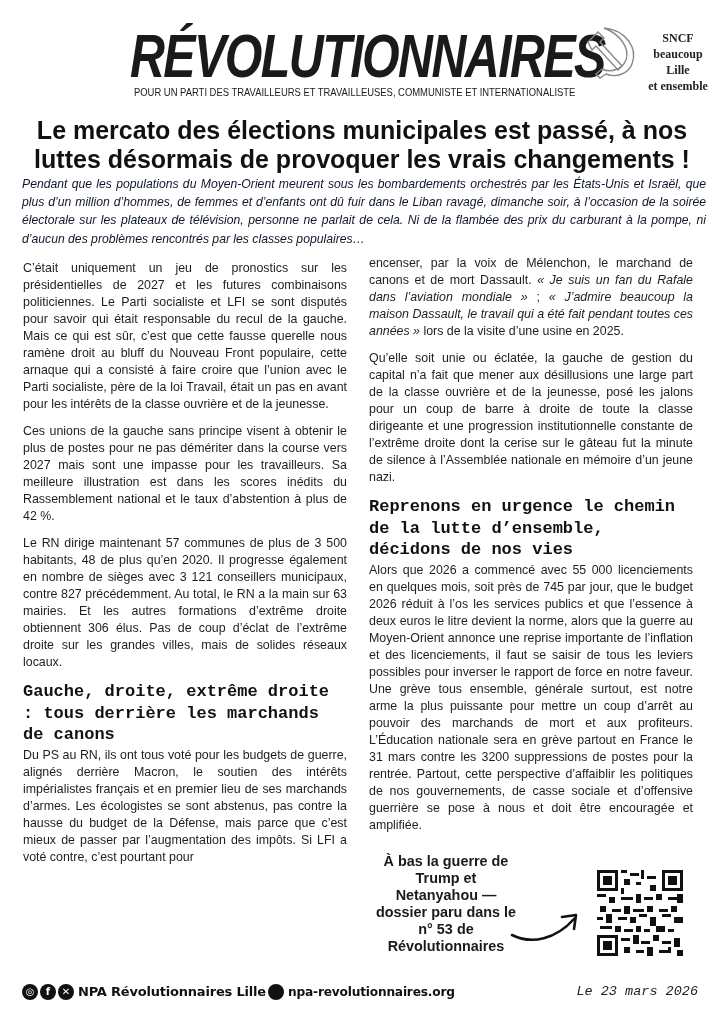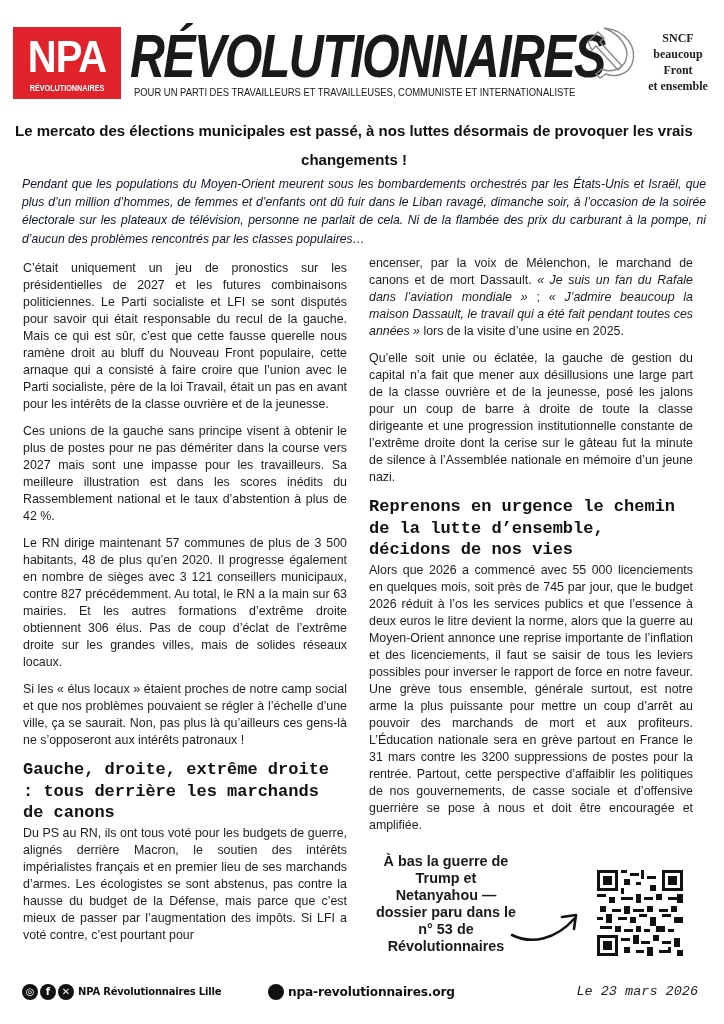--- a/index.html
+++ b/index.html
@@ -8,75 +8,70 @@
 
   .header { position: absolute; left: 0; top: 0; width: 724px; height: 108px; }
   .logo { position: absolute; left: 13px; top: 27px; width: 108px; height: 72px; background: #e0222a; color: #fff; text-align: center; }
   .logo-npa { font-family: "Liberation Sans", sans-serif; font-weight: bold; font-size: 40px; line-height: 44px; margin-top: 8px; letter-spacing: -1px; transform: scaleY(1.1); }
   .logo-sub { font-family: "Liberation Sans", sans-serif; font-weight: bold; font-size: 8.5px; letter-spacing: 0px; margin-top: 4px; transform: scaleX(0.85); }
   .masthead { position: absolute; left: 130px; top: 26px; width: 440px; height: 60px; font-family: "Liberation Sans", sans-serif; font-weight: bold; font-style: italic; font-size: 62px; line-height: 60px; letter-spacing: -2px; color: #1a1a1a; transform: scaleX(0.78); transform-origin: left top; white-space: nowrap; }
   .tagline { position: absolute; left: 134px; top: 86px; font-family: "Liberation Sans", sans-serif; font-size: 11.5px; color: #1a1a1a; transform: scaleX(0.82); transform-origin: left top; white-space: nowrap; }
   .sickle { position: absolute; left: 582px; top: 24px; width: 60px; height: 58px; }
   .sector { position: absolute; left: 638px; top: 30px; width: 80px; text-align: center; font-family: Liberation Serif, serif; font-weight: bold; font-size: 12px; line-height: 16px; color: #222; }
 
-  .headline { position: absolute; left: 12px; top: 116px; width: 684px; text-align: center; font-family: "Liberation Sans", sans-serif; font-weight: bold; font-size: 15px; line-height: 29px; color: #111; }
+  .headline { position: absolute; left: 20px; top: 116px; width: 684px; text-align: center; font-family: "Liberation Sans", sans-serif; font-weight: bold; font-size: 25px; line-height: 29px; color: #111; }
   .intro { position: absolute; left: 22px; top: 175px; width: 684px; font-family: "Liberation Sans", sans-serif; font-style: italic; font-size: 12.2px; line-height: 18.2px; color: #0f172a; text-align: justify; }
 
   .col { position: absolute; top: 260px; width: 324px; font-family: "Liberation Sans", sans-serif; font-size: 12.4px; line-height: 17px; color: #1e1e1e; }
   .col-left { left: 23px; }
   .col-right { left: 369px; top: 255px; }
   .col p { text-align: justify; margin-bottom: 10px; }
   .col p.tight { margin-bottom: 0; }
   .col h2 { font-family: Liberation Mono, monospace; font-weight: bold; font-size: 17px; line-height: 21.5px; color: #111; margin-top: 2px; margin-bottom: 1px; }
   .col em { font-style: italic; }
 
   .promo { position: absolute; left: 376px; top: 853px; width: 140px; text-align: center; font-family: "Liberation Sans", sans-serif; font-weight: bold; font-size: 14.4px; line-height: 17px; color: #1a1a1a; }
   .arrow { position: absolute; left: 508px; top: 905px; width: 76px; height: 40px; }
   .qr { position: absolute; left: 596px; top: 870px; width: 88px; height: 86px; }
 
   .footer { position: absolute; left: 22px; top: 984px; width: 690px; height: 22px; }
   .social { position: absolute; left: 0; top: 0; display: flex; gap: 2px; }
   .social span { width: 16px; height: 16px; border-radius: 50%; background: #111; color: #fff; font-size: 10px; line-height: 16px; text-align: center; font-weight: bold; font-family: "DejaVu Sans", sans-serif; display: inline-block; }
-  .footer-name { position: absolute; left: 56px; top: 0; font-family: "DejaVu Sans", sans-serif; font-weight: bold; font-size: 10px; line-height: 16px; color: #111; letter-spacing: -0.2px; }
+  .footer-name { position: absolute; left: 56px; top: 0; font-family: "DejaVu Sans", sans-serif; font-weight: bold; font-size: 13px; line-height: 16px; color: #111; letter-spacing: -0.2px; }
   .globe { position: absolute; left: 246px; top: 0; width: 16px; height: 16px; border-radius: 50%; background: #111; }
   .footer-url { position: absolute; left: 266px; top: 0; font-family: "DejaVu Sans", sans-serif; font-weight: bold; font-size: 12.2px; line-height: 16px; color: #111; letter-spacing: -0.2px; }
   .footer-date { position: absolute; right: 14px; top: 0; font-family: Liberation Mono, monospace; font-style: italic; font-size: 13.5px; line-height: 16px; color: #222; }
 </style>
 </head>
 <body>
 
 <div class="header">
-  <div class="logo">
-    <div class="logo-npa">NPA</div>
-    <div class="logo-sub">RÉVOLUTIONNAIRES</div>
-  </div>
   <div class="masthead">RÉVOLUTIONNAIRES</div>
   <div class="tagline">POUR UN PARTI DES TRAVAILLEURS ET TRAVAILLEUSES, COMMUNISTE ET INTERNATIONALISTE</div>
   <svg class="sickle" viewBox="0 0 60 58">
     <g fill="none" stroke="#888" stroke-width="1.4">
       <path d="M22 4 C44 6 56 24 50 40 C46 50 34 54 24 50 L18 54 L14 50 L20 45 C28 49 40 46 44 36 C48 24 38 10 22 4 Z"></path>
       <path d="M6 18 L16 8 L22 14 L18 18 L40 42 L36 46 L14 22 L10 26 Z"></path>
     </g>
   </svg>
   <div class="sector">
     <div>SNCF</div>
     <div>beaucoup</div>
-    <div>Front</div>
+    <div>Lille</div>
     <div>et ensemble</div>
   </div>
 </div>
 
 <h1 class="headline">Le mercato des élections municipales est passé, à nos luttes désormais de provoquer les vrais changements !</h1>
 <p class="intro">Pendant que les populations du Moyen-Orient meurent sous les bombardements orchestrés par les États-Unis et Israël, que plus d’un million d’hommes, de femmes et d’enfants ont dû fuir dans le Liban ravagé, dimanche soir, à l’occasion de la soirée électorale sur les plateaux de télévision, personne ne parlait de cela. Ni de la flambée des prix du carburant à la pompe, ni d’aucun des problèmes rencontrés par les classes populaires…</p>
 
 <div class="col col-left">
   <p>C’était uniquement un jeu de pronostics sur les présidentielles de 2027 et les futures combinaisons politiciennes. Le Parti socialiste et LFI se sont disputés pour savoir qui était responsable du recul de la gauche. Mais ce qui est sûr, c’est que cette fausse querelle nous ramène droit au bluff du Nouveau Front populaire, cette arnaque qui a consisté à faire croire que l’union avec le Parti socialiste, père de la loi Travail, était un pas en avant pour les intérêts de la classe ouvrière et de la jeunesse.</p>
   <p>Ces unions de la gauche sans principe visent à obtenir le plus de postes pour ne pas démériter dans la course vers 2027 mais sont une impasse pour les travailleurs. Sa meilleure illustration est dans les scores inédits du Rassemblement national et le taux d’abstention à plus de 42 %.</p>
   <p>Le RN dirige maintenant 57 communes de plus de 3 500 habitants, 48 de plus qu’en 2020. Il progresse également en nombre de sièges avec 3 121 conseillers municipaux, contre 827 précédemment. Au total, le RN a la main sur 63 mairies. Et les autres formations d’extrême droite obtiennent 306 élus. Pas de coup d’éclat de l’extrême droite sur les grandes villes, mais de solides réseaux locaux.</p>
-  <p>Si les « élus locaux » étaient proches de notre camp social et que nos problèmes pouvaient se régler à l’échelle d’une ville, ça se saurait. Non, pas plus là qu’ailleurs ces gens-là ne s’opposeront aux intérêts patronaux !</p>
   <h2>Gauche, droite, extrême droite : tous derrière les marchands de canons</h2>
   <p class="tight">Du PS au RN, ils ont tous voté pour les budgets de guerre, alignés derrière Macron, le soutien des intérêts impérialistes français et en premier lieu de ses marchands d’armes. Les écologistes se sont abstenus, pas contre la hausse du budget de la Défense, mais parce que c’est mieux de passer par l’augmentation des impôts. Si LFI a voté contre, c’est pourtant pour</p>
 </div>
 
 <div class="col col-right">
   <p><span>encenser, par la voix de Mélenchon, le marchand de canons et de mort Dassault. </span><em>« Je suis un fan du Rafale dans l’aviation mondiale »</em><span> ; </span><em>« J’admire beaucoup la maison Dassault, le travail qui a été fait pendant toutes ces années »</em><span> lors de la visite d’une usine en 2025.</span></p>
   <p>Qu’elle soit unie ou éclatée, la gauche de gestion du capital n’a fait que mener aux désillusions une large part de la classe ouvrière et de la jeunesse, posé les jalons pour un coup de barre à droite de toute la classe dirigeante et une progression institutionnelle constante de l’extrême droite dont la cerise sur le gâteau fut la minute de silence à l’Assemblée nationale en mémoire d’un jeune nazi.</p>
   <h2>Reprenons en urgence le chemin de la lutte d’ensemble, décidons de nos vies</h2>
   <p class="tight">Alors que 2026 a commencé avec 55 000 licenciements en quelques mois, soit près de 745 par jour, que le budget 2026 réduit à l’os les services publics et que l’essence à deux euros le litre devient la norme, alors que la guerre au Moyen-Orient annonce une reprise importante de l’inflation et des licenciements, il faut se saisir de tous les leviers possibles pour inverser le rapport de force en notre faveur. Une grève tous ensemble, générale surtout, est notre arme la plus puissante pour mettre un coup d’arrêt au pouvoir des marchands de mort et aux profiteurs. L’Éducation nationale sera en grève partout en France le 31 mars contre les 3200 suppressions de postes pour la rentrée. Partout, cette perspective d’affaiblir les politiques de nos gouvernements, de casse sociale et d’offensive guerrière se pose à nous et doit être encouragée et amplifiée.</p>
 </div>

